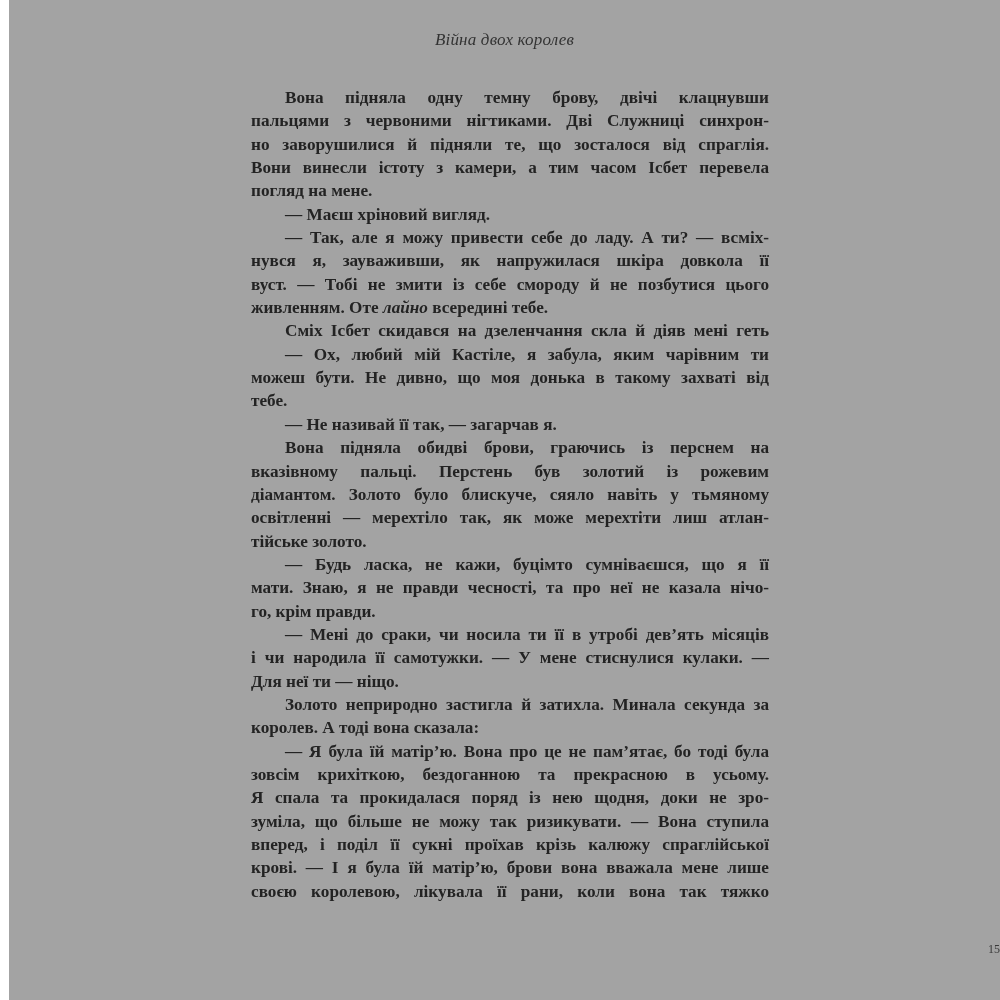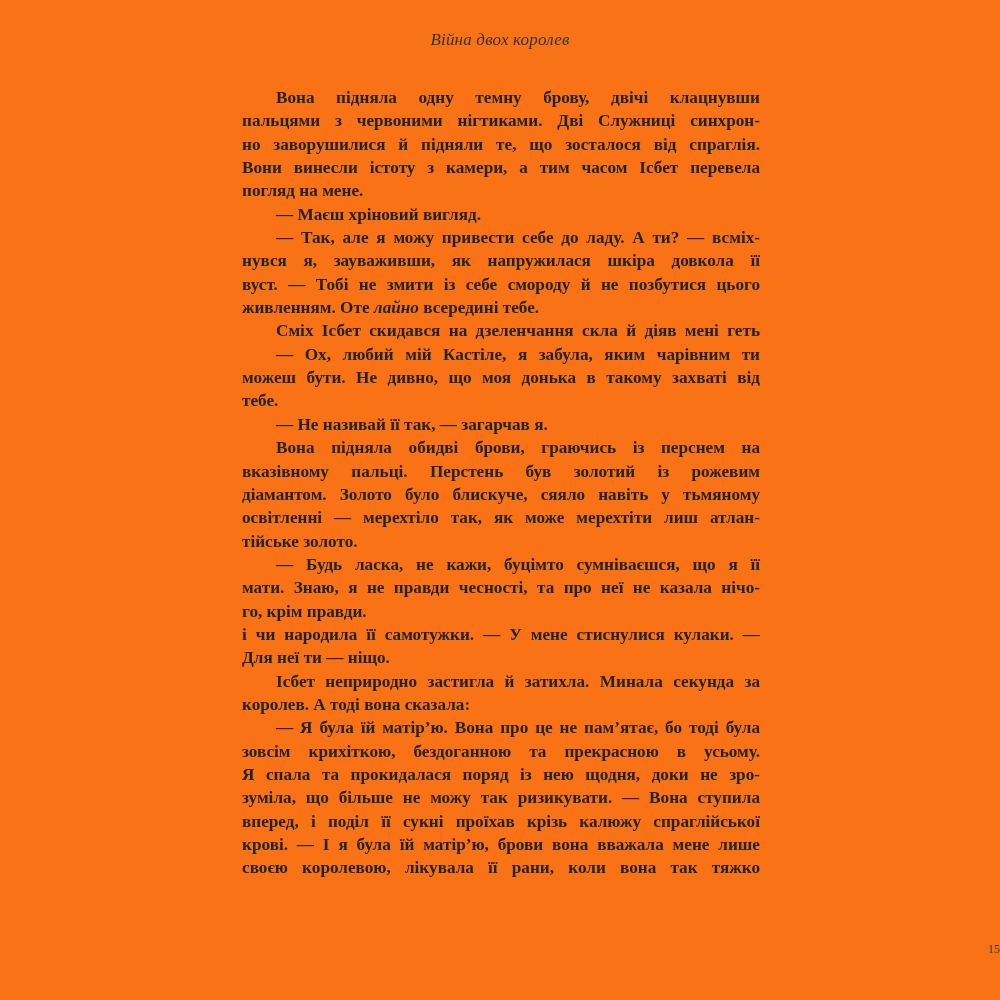--- a/index.html
+++ b/index.html
@@ -6,22 +6,23 @@
   html, body { width: 1000px; height: 1000px; }
   body {
     font-family: "Liberation Serif", "DejaVu Serif", serif;
     background: #ffffff;
     position: relative;
     overflow: hidden;
   }
   .book-page {
     position: absolute;
     inset: 0;
-    background: #f97316;
+    background: #a3a3a3;
     color: #262626;
+    margin-left: 9px;
   }
   .running-head {
     position: absolute;
     top: 30px;
     left: 0;
     width: 100%;
     text-align: center;
     font-style: italic;
     font-size: 17px;
     color: #333333;
@@ -99,25 +100,26 @@
         <div class="line"><span>діамантом. Золото було блискуче, сяяло навіть у тьмяному</span></div>
         <div class="line"><span>освітленні — мерехтіло так, як може мерехтіти лиш атлан-</span></div>
         <div class="line last"><span>тійське золото.</span></div>
       </div>
       <div class="para">
         <div class="line first"><span>— Будь ласка, не кажи, буцімто сумніваєшся, що я її</span></div>
         <div class="line"><span>мати. Знаю, я не правди чесності, та про неї не казала нічо-</span></div>
         <div class="line last"><span>го, крім правди.</span></div>
       </div>
       <div class="para">
+        <div class="line first"><span>— Мені до сраки, чи носила ти її в утробі дев’ять місяців</span></div>
         <div class="line"><span>і чи народила її самотужки. — У мене стиснулися кулаки. —</span></div>
         <div class="line last"><span>Для неї ти — ніщо.</span></div>
       </div>
       <div class="para">
-        <div class="line first"><span>Ісбет неприродно застигла й затихла. Минала секунда за</span></div>
+        <div class="line first"><span>Золото неприродно застигла й затихла. Минала секунда за</span></div>
         <div class="line last"><span>королев. А тоді вона сказала:</span></div>
       </div>
       <div class="para">
         <div class="line first"><span>— Я була їй матір’ю. Вона про це не пам’ятає, бо тоді була</span></div>
         <div class="line"><span>зовсім крихіткою, бездоганною та прекрасною в усьому.</span></div>
         <div class="line"><span>Я спала та прокидалася поряд із нею щодня, доки не зро-</span></div>
         <div class="line"><span>зуміла, що більше не можу так ризикувати. — Вона ступила</span></div>
         <div class="line"><span>вперед, і поділ її сукні проїхав крізь калюжу спраглійської</span></div>
         <div class="line"><span>крові. — І я була їй матір’ю, брови вона вважала мене лише</span></div>
         <div class="line"><span>своєю королевою, лікувала її рани, коли вона так тяжко</span></div>

